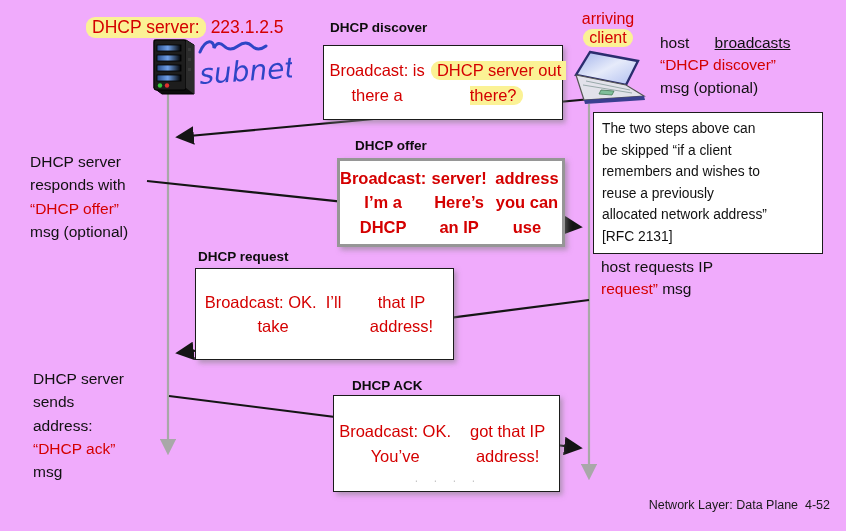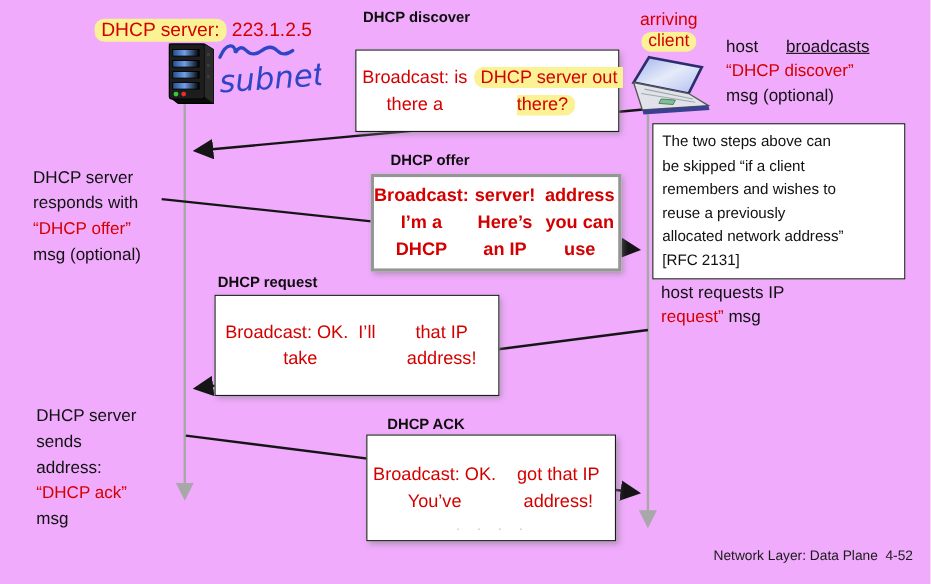--- a/index.html
+++ b/index.html
@@ -148,21 +148,21 @@
   </div>
 
   <div class="abs note n-sends">
     <div>DHCP server</div>
     <div>sends</div>
     <div>address:</div>
     <div class="red">“DHCP ack”</div>
     <div>msg</div>
   </div>
 
-  <div class="msglabel" style="left:330px; top:8px;">DHCP discover</div>
+  <div class="msglabel" style="left:330px; top:20px;">DHCP discover</div>
   <div class="msgbox" style="left:323px; top:45px; width:238px; height:73px;">
     <div>Broadcast: is there a</div>
     <div><span class="hl">DHCP server out there?</span></div>
   </div>
 
   <div class="msglabel" style="left:355px; top:138px;">DHCP offer</div>
   <div class="msgbox box-offer" style="left:337px; top:158px; width:222px; height:83px;font-weight:bold;">
     <div>Broadcast: I’m a DHCP</div>
     <div>server! Here’s an IP</div>
     <div>address you can use</div>

